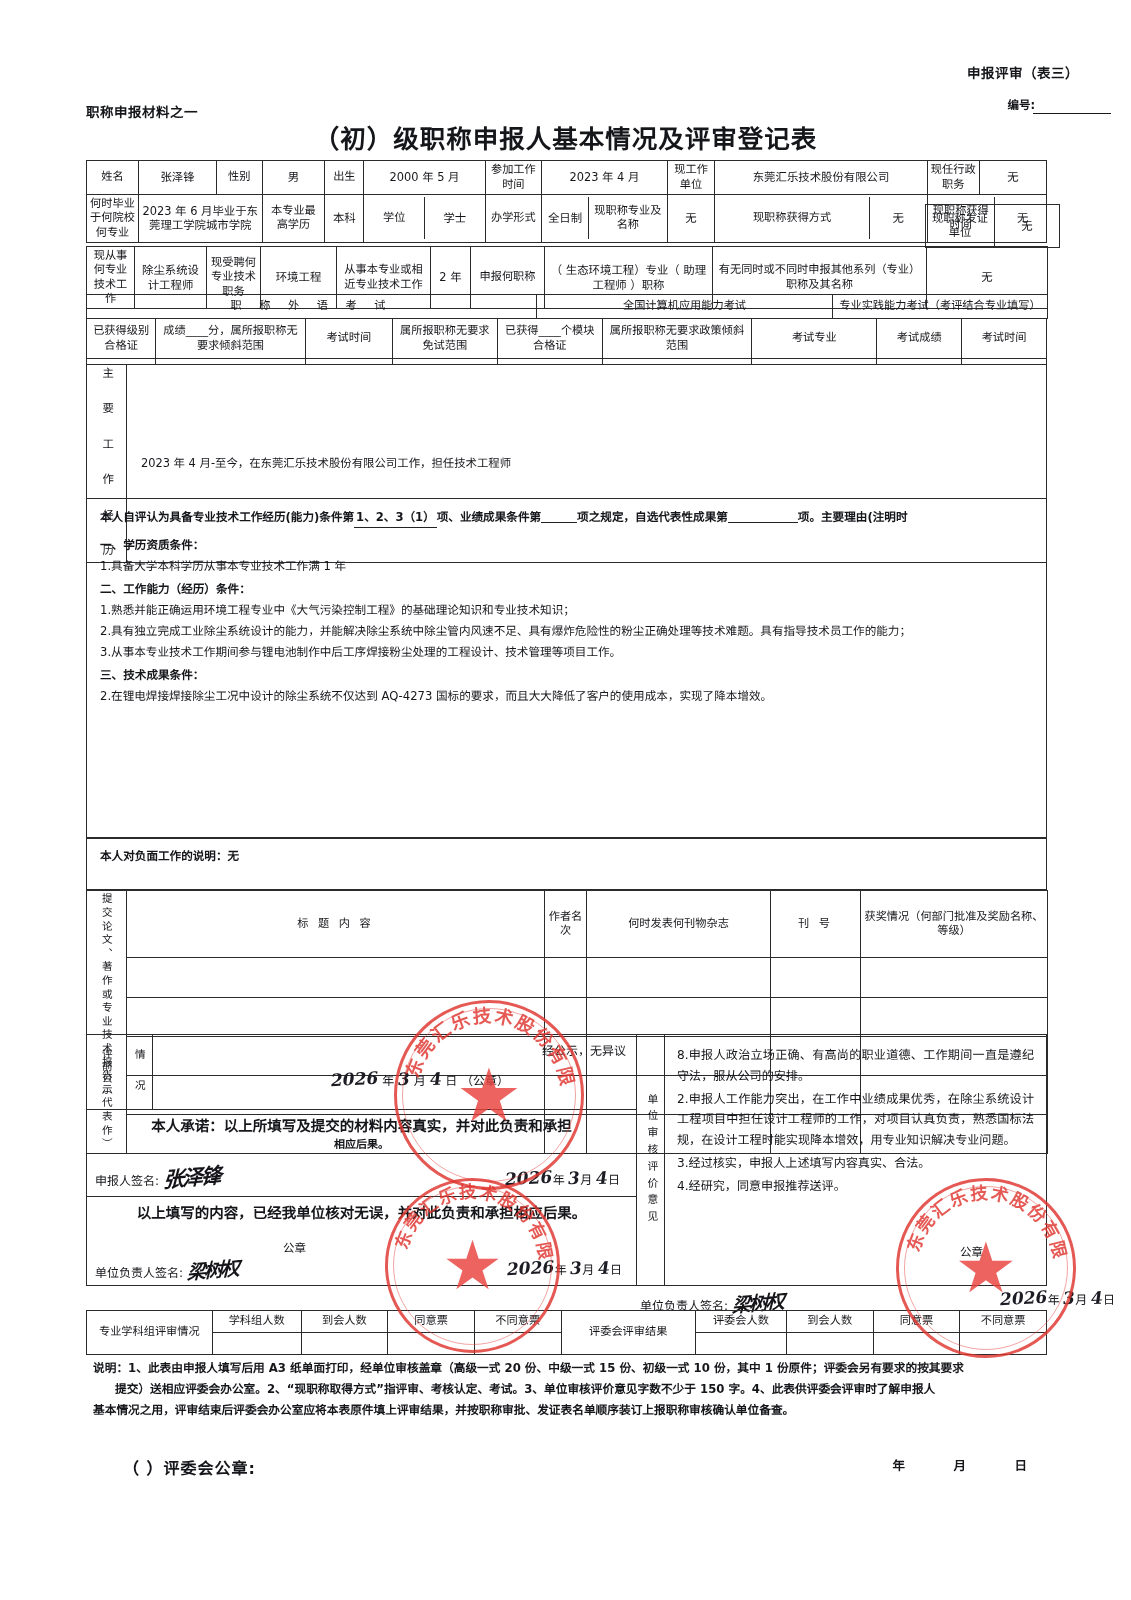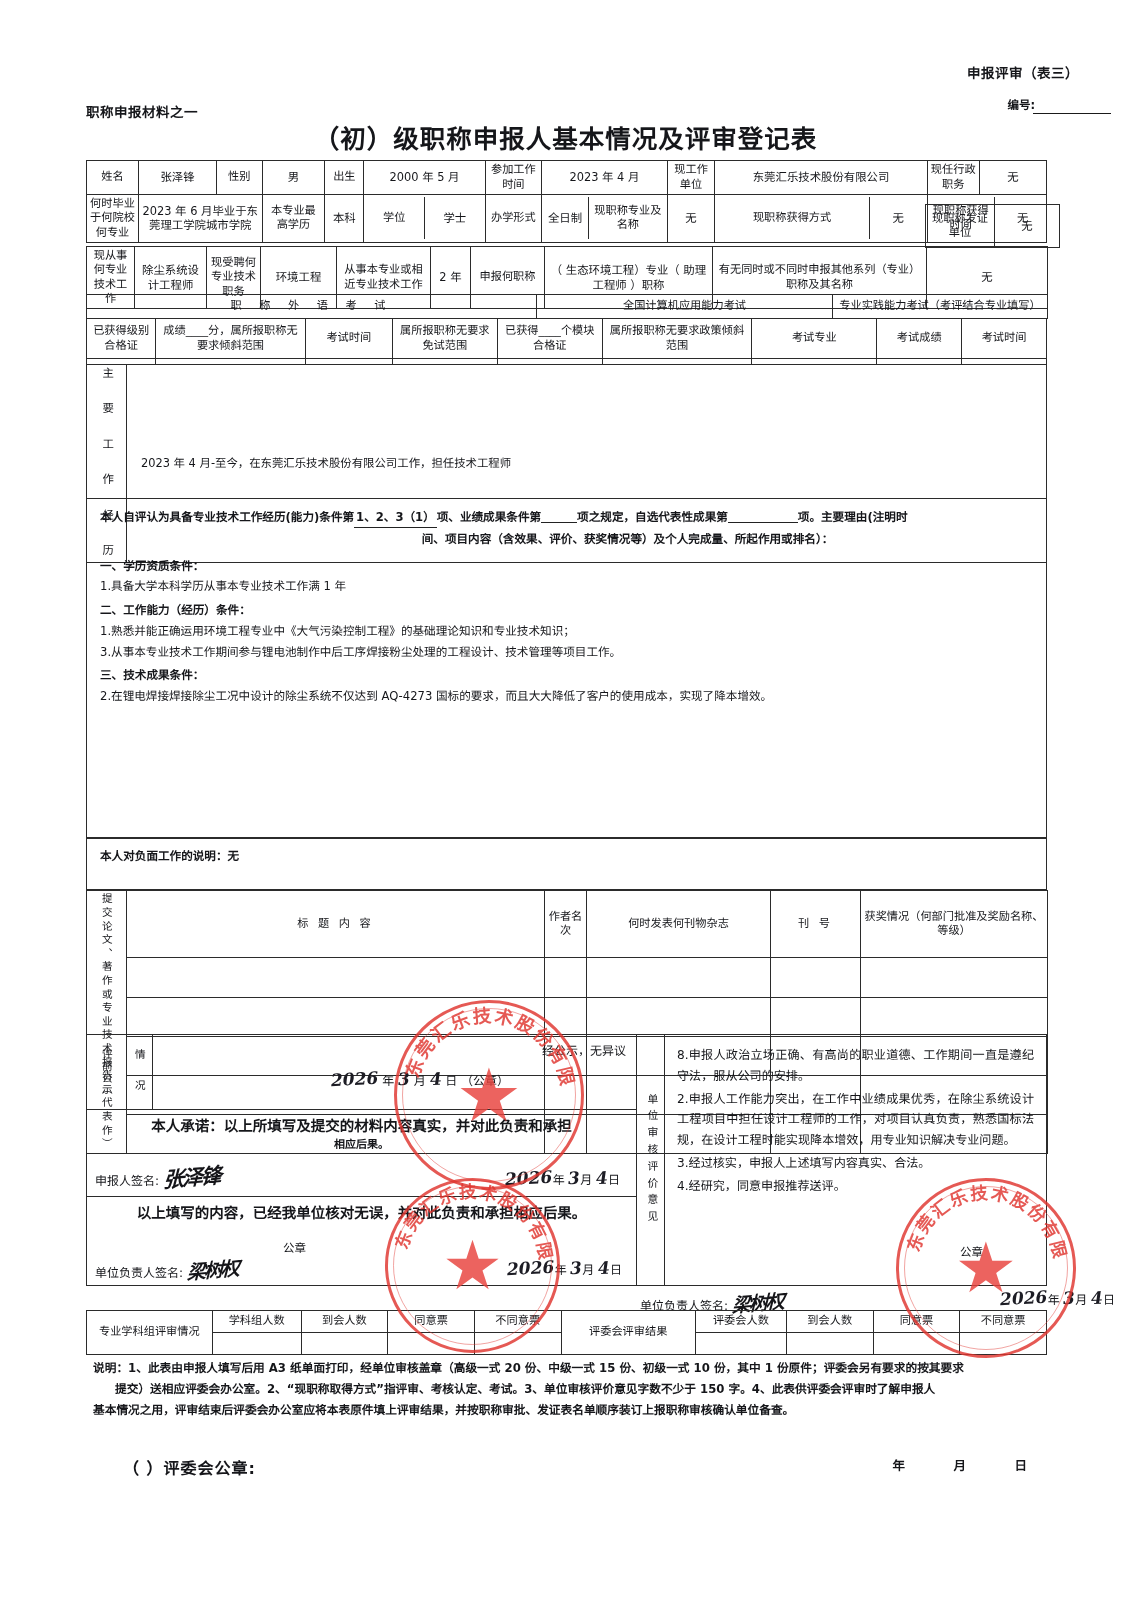--- a/index.html
+++ b/index.html
@@ -352,27 +352,27 @@
       </tr>
     </tbody>
       </table>
   </div>
 
   <div class="blk" style="top:498px;height:340px;">
     <div class="blk-inner">
       <p class="p bold">
         <span>本人自评认为具备专业技术工作经历(能力)条件第</span><span class="u-txt">1、2、3（1）</span><span>项、业绩成果条件第</span><span class="u-line sm"></span><span>项之规定，自选代表性成果第</span><span class="u-line md"></span><span>项。主要理由(注明时</span>
       </p>
-      <p class="p bold ctr" style="padding-left:120px">间、项目内容（含效果、评价、获奖情况等）及个人完成量、所起作用或排名）：</p>
 
       <p class="p bold" style="margin-top:8px">一、学历资质条件：</p>
       <p class="p">1.具备大学本科学历从事本专业技术工作满 1 年</p>
 
       <p class="p bold" style="margin-top:5px">二、工作能力（经历）条件：</p>
       <p class="p">1.熟悉并能正确运用环境工程专业中《大气污染控制工程》的基础理论知识和专业技术知识；</p>
+      <p class="p">2.具有独立完成工业除尘系统设计的能力，并能解决除尘系统中除尘管内风速不足、具有爆炸危险性的粉尘正确处理等技术难题。具有指导技术员工作的能力；</p>
       <p class="p">3.从事本专业技术工作期间参与锂电池制作中后工序焊接粉尘处理的工程设计、技术管理等项目工作。</p>
 
       <p class="p bold" style="margin-top:5px">三、技术成果条件：</p>
       <p class="p">2.在锂电焊接焊接除尘工况中设计的除尘系统不仅达到 AQ-4273 国标的要求，而且大大降低了客户的使用成本，实现了降本增效。</p>
     </div>
   </div>
 
   <div class="blk" style="top:838px;height:52px;">
     <div class="blk-inner" style="padding-top:8px">
       <p class="p bold">本人对负面工作的说明：无</p>

